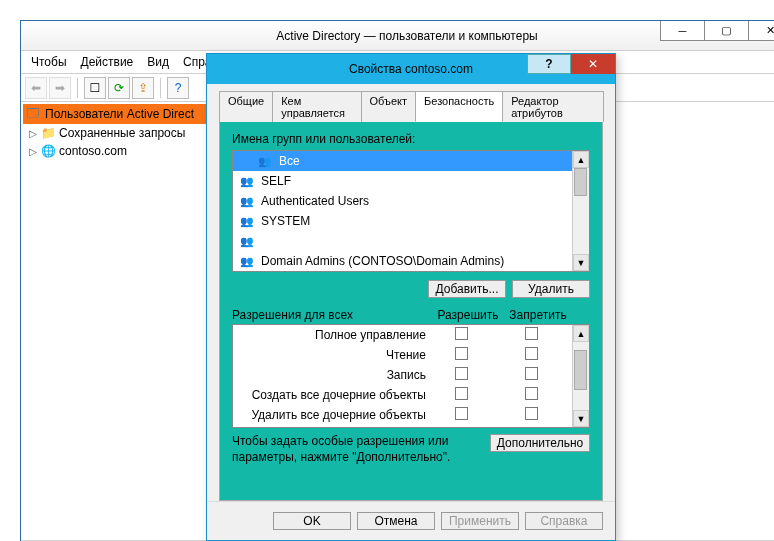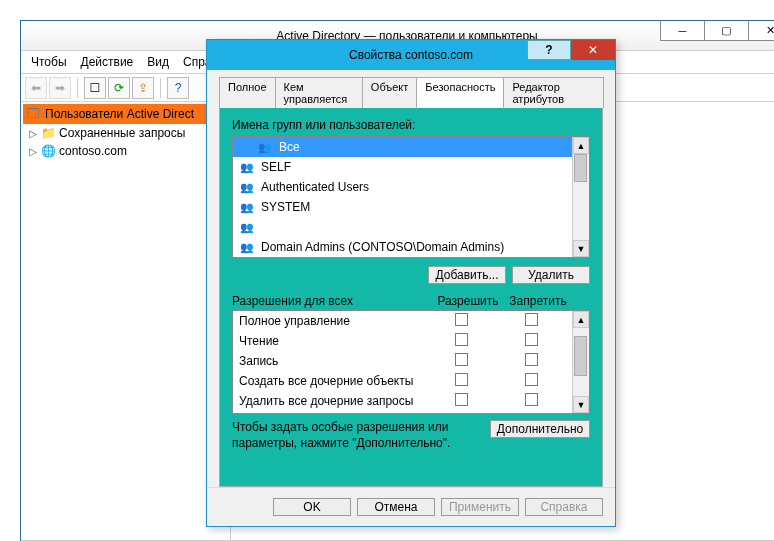--- a/index.html
+++ b/index.html
@@ -82,21 +82,21 @@
   }
   .content-pane { flex:1; background:#fff; position:relative; }
   
   .status-bar {
     height:20px; border-top:1px solid #d0d0d0;
     background:#f0f0f0;
   }
   
   .dialog {
     position:absolute;
-    left:185px; top:18px;
+    left:185px; top:32px;
     width:410px; height:488px;
     border:1px solid #1e90c8;
     background:#fff;
     box-shadow: 3px 3px 8px rgba(0,0,0,0.2);
     display:flex; flex-direction:column;
   }
   .dlg-title {
     height:30px; background:#1fb1e6;
     color:#fff; display:flex; align-items:center;
     position:relative;
@@ -156,21 +156,21 @@
   .btn.disabled { color:#999; }
   .perm-header { display:flex; padding-right:17px;}
   .perm-header .c1 { flex:1; }
   .perm-header .c2 { width:70px; text-align:center;}
   .perm-header .c3 { width:70px; text-align:center;}
   .perm-list {
     border:1px solid #888; background:#fff;
     height:104px; display:flex; margin-top:2px;
   }
   .perm-items { flex:1; }
-  .perm-row { display:flex; align-items:center; padding:2px 6px; }
+  .perm-row { display:flex; align-items:center; padding:2px 6px;text-align:right; }
   .perm-row .p1 { flex:1; }
   .perm-row .p2, .perm-row .p3 { width:70px; text-align:center;}
   .cbx { width:13px; height:13px; border:1px solid #777; display:inline-block; background:#fff;}
   .hint-row { display:flex; gap:12px; align-items:flex-start; margin-top:6px;}
   .hint-text { flex:1; line-height:1.3; }
   .dlg-buttons {
     display:flex; justify-content:flex-end; gap:6px;
     padding:10px 12px; background:#f0f0f0;
     border-top:1px solid #ddd;
   }
@@ -237,21 +237,21 @@
   <div class="status-bar"></div>
 
   <div class="dialog">
     <div class="dlg-title">
       <span class="t">Свойства contoso.com</span>
       <div class="help">?</div>
       <div class="closebtn">✕</div>
     </div>
     <div class="dlg-body">
       <div class="tabs">
-        <div class="tab">Полное</div>
+        <div class="tab">Общие</div>
         <div class="tab">Кем управляется</div>
         <div class="tab">Объект</div>
         <div class="tab active">Безопасность</div>
         <div class="tab">Редактор атрибутов</div>
       </div>
       <div class="tab-page">
         <div class="section-label">Имена групп или пользователей:</div>
         <div class="grp-list">
           <div class="grp-items">
             <div class="grp-row sel">
@@ -314,21 +314,21 @@
               <span class="p1">Запись</span>
               <span class="p2"><span class="cbx"></span></span>
               <span class="p3"><span class="cbx"></span></span>
             </div>
             <div class="perm-row">
               <span class="p1">Создать все дочерние объекты</span>
               <span class="p2"><span class="cbx"></span></span>
               <span class="p3"><span class="cbx"></span></span>
             </div>
             <div class="perm-row">
-              <span class="p1">Удалить все дочерние запросы</span>
+              <span class="p1">Удалить все дочерние объекты</span>
               <span class="p2"><span class="cbx"></span></span>
               <span class="p3"><span class="cbx"></span></span>
             </div>
           </div>
           <div class="vbar">
             <div class="arr">▲</div>
             <div class="track2">
                 <div class="thumb2 mid"></div>
               </div>
             <div class="arr">▼</div>

